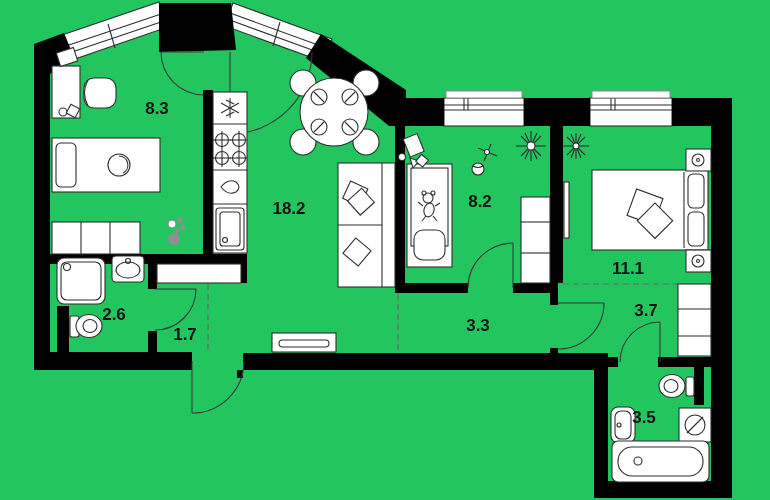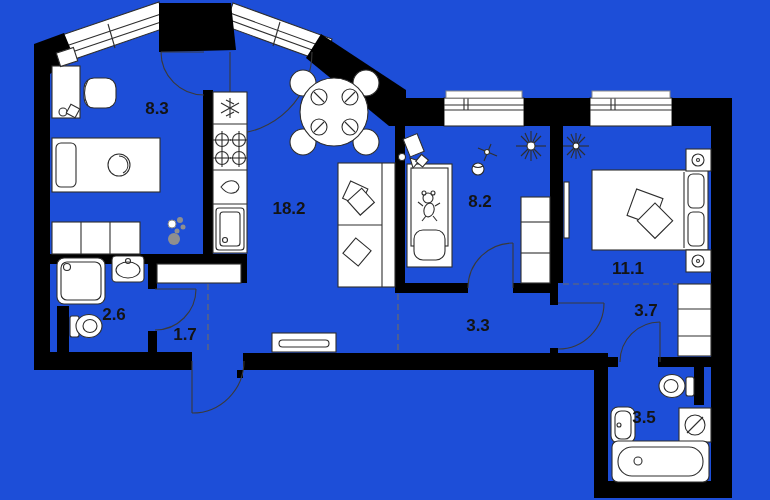--- a/index.html
+++ b/index.html
@@ -1,17 +1,17 @@
 <!DOCTYPE html>
 <html><head>
 <meta charset="utf-8">
 <style>
   html,body{margin:0;padding:0;background:#ffffff;}
   body{width:770px;height:500px;overflow:hidden;font-family:"Liberation Sans",sans-serif;}
-  #plan-wrap{position:relative;width:770px;height:500px;background:#1d4ed8;}
+  #plan-wrap{position:relative;width:770px;height:500px;background:#22c55e;}
   svg{display:block;}
   .wall{fill:#000000;stroke:none;}
   .thin{stroke:#2e2e2e;stroke-width:1.1;fill:none;}
   .thinw{stroke:#2e2e2e;stroke-width:1.1;fill:#ffffff;}
   .thing{stroke:#8a8a8a;stroke-width:1;fill:#ffffff;}
   .door{stroke:#3a3a3a;stroke-width:1.1;fill:none;}
   .zone{stroke:#6a6a6a;stroke-width:1.2;fill:none;stroke-dasharray:6 4;}
   .gray{fill:#8f8f8f;stroke:none;}
   .lbl{font-family:"Liberation Sans",sans-serif;font-size:17px;font-weight:600;fill:#141414;text-anchor:middle;}
 </style>

